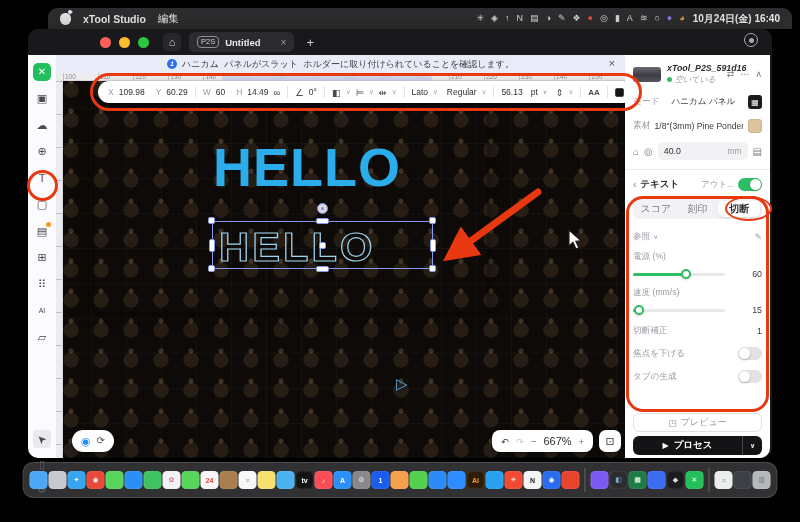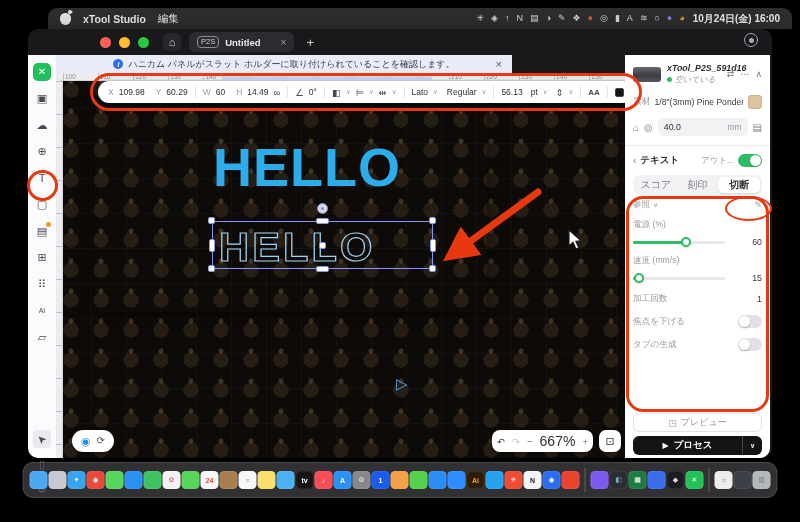--- a/index.html
+++ b/index.html
@@ -34,22 +34,22 @@
     gap:6px; padding:0 8px; }
   .tab-badge { border:1px solid #8e8e96; color:#cfcfd4; font-size:7.5px; border-radius:4px; padding:0 3px; line-height:10px; }
   .tab-title { color:#e9e9ec; font-size:9.5px; font-weight:bold; }
   .tab-close { color:#9a9aa2; font-size:10px; margin-left:14px; }
   .tab-new { color:#cfcfd4; font-size:13px; margin-left:4px; }
   .account { position:absolute; right:14px; top:4px; width:14px; height:14px; border:1.5px solid #a8a8b0;
     border-radius:50%; display:flex; align-items:center; justify-content:center; }
   .account::after{ content:""; width:5px; height:5px; border-radius:50%; background:#a8a8b0; }
 
   
-  .banner { position:absolute; left:56px; top:55px; width:456px; height:18px; background:#e9ecf8;
-    display:flex; align-items:center; justify-content:center; gap:5px; font-size:9px; color:#3c3c44; }
+  .banner { position:absolute; left:56px; top:55px; width:569px; height:18px; background:#e9ecf8;
+    display:flex; align-items:center; justify-content:center; gap:5px; font-size:9px; color:#3c3c44;font-family:Liberation Mono, monospace; }
   .info-dot { width:10px; height:10px; border-radius:50%; background:#2f6fed; color:#fff; font-size:7px;
     display:inline-flex; align-items:center; justify-content:center; font-style:italic; font-weight:bold; }
   .banner-close { position:absolute; right:10px; color:#55555c; font-size:11px; }
 
   
   .sidebar { position:absolute; left:28px; top:55px; width:28px; height:403px; background:#fbfbfd;
     border-radius:0 0 0 10px; }
   .side-col { position:absolute; left:28px; top:63px; width:28px; display:flex; flex-direction:column;
     align-items:center; gap:8.5px; }
   .side-col2 { position:absolute; left:28px; top:430px; width:28px; display:flex; flex-direction:column;
@@ -116,21 +116,21 @@
   
   .cam-pill { position:absolute; left:72px; top:430px; width:42px; height:22px; background:#fff;
     border-radius:12px; display:flex; align-items:center; justify-content:center; gap:6px;
     box-shadow:0 1px 4px rgba(0,0,0,.4); }
   .cam-dot { color:#1f8ef5; font-size:11px; line-height:1; }
   .cam-ref { color:#55555c; font-size:10px; line-height:1; }
   .zoom-pill { position:absolute; left:492px; top:430px; width:101px; height:22px; background:#fff;
     border-radius:8px; display:flex; align-items:center; justify-content:center; gap:7px;
     box-shadow:0 1px 4px rgba(0,0,0,.4); font-size:9.5px; }
   .z-undo { color:#3a3a40; } .z-redo { color:#c4c4ca; } .z-min,.z-plus { color:#6a6a72; }
-  .z-val { color:#2e2e34; font-size:14px; }
+  .z-val { color:#2e2e34; font-size:11px; }
   .frame-btn { position:absolute; left:599px; top:430px; width:22px; height:22px; background:#fff;
     border-radius:7px; display:flex; align-items:center; justify-content:center; color:#3a3a40;
     font-size:11px; box-shadow:0 1px 4px rgba(0,0,0,.4); }
 
   
   .rpanel { position:absolute; left:625px; top:55px; width:145px; height:403px; background:#fff;
     border-radius:0 0 10px 0; padding:6px 8px; font-size:9px; color:#3a3a40; }
   .row { display:flex; align-items:center; }
   .dev-row { margin-top:2px;font-style:italic; }
   .dev-thumb { width:28px; height:15px; border-radius:3px;
@@ -165,21 +165,21 @@
   .txt-right { display:flex; align-items:center; gap:4px; }
   .txt-out { color:#9a9aa2; font-size:8.4px; }
   .toggle { width:24px; height:13px; border-radius:7px; background:#e2e2e6; position:relative; flex:none; }
   .toggle::after { content:""; position:absolute; top:1px; left:1px; width:11px; height:11px;
     background:#fff; border-radius:50%; box-shadow:0 1px 2px rgba(0,0,0,.25); }
   .toggle.on { background:#2dbd64; }
   .toggle.on::after { left:auto; right:1px; }
   .seg-wrap { margin-top:8px; background:#f2f2f5; border-radius:7px; height:20px; display:flex; padding:2px; }
   .seg { flex:1; display:flex; align-items:center; justify-content:center; font-size:10px; color:#7a7a82; border-radius:5px; }
   .seg.active { background:#fff; color:#2e2e34; font-weight:bold; box-shadow:0 1px 2px rgba(0,0,0,.12); }
-  .ref-row { margin-top:4px; justify-content:space-between; color:#9a9aa2; }
+  .ref-row { margin-top:12px; justify-content:space-between; color:#9a9aa2; }
   .ref-label { font-size:8.6px; color:#9a9aa2; display:flex; gap:3px; align-items:center; }
   .ref-car { font-size:6.5px; }
   .ref-edit { font-size:9px; color:#9a9aa2; }
   .preset { margin-top:7px; height:20px; background:#f4f4f7; border-radius:5px; display:flex;
     align-items:center; padding:0 6px; gap:5px; }
   .preset-thumb { width:11px; height:11px; border-radius:2px; background:#c9ad86; flex:none; }
   .preset-label { flex:1; font-size:8.2px; color:#55555c; white-space:nowrap; overflow:hidden; }
   .preset-arrow { color:#9a9aa2; font-size:9px; }
   #params { margin-top:8px; }
   .p-label { color:#9a9aa2; font-size:8.6px; margin-top:8px; }
@@ -241,21 +241,21 @@
           <span class="mb-ic">❖</span>
           <span class="mb-ic" style="color: rgb(224, 84, 62);">●</span>
           <span class="mb-ic">◎</span>
           <span class="mb-ic">▮</span>
           <span class="mb-ic">A</span>
           <span class="mb-ic">≋</span>
           <span class="mb-ic">○</span>
           <span class="mb-ic" style="color: rgb(154, 122, 224);">●</span>
           <span class="mb-ic" style="color: rgb(216, 164, 62);">◕</span>
         </span>
-      <span class="mb-clock">10月24日(金) 16:00</span>
+      <span class="mb-clock">10月24日(金) 16:40</span>
     </div>
   </div>
 
   <div class="window"></div>
 
   <div class="tabbar">
     <span class="tl tl-r"></span>
     <span class="tl tl-y"></span>
     <span class="tl tl-g"></span>
     <span class="home-btn">
@@ -431,20 +431,25 @@
         </span>
       </span>
       <span class="dev-ics">
         <span>⇄</span>
         <span>⋯</span>
         <span>∧</span>
       </span>
     </div>
 
 
+    <div class="row kv">
+      <span class="kv-label">モード</span>
+      <span class="kv-val">ハニカム パネル</span>
+      <span class="mode-ic">▦</span>
+    </div>
 
     <div class="row kv">
       <span class="kv-label">素材</span>
       <span class="kv-val">1/8"(3mm) Pine Ponderosa P...</span>
       <span class="mat-swatch"></span>
     </div>
 
     <div class="row focus-row">
       <span class="focus-ic">⌂</span>
       <span class="focus-ic">◎</span>
@@ -494,21 +499,21 @@
         </div>
         <div class="p-label">速度 (mm/s)</div>
         <div class="p-slider-row">
           <div class="p-track">
             <div class="p-fill" style="width: 7%;"></div>
             <div class="p-thumb" style="left: 7%;"></div>
           </div>
           <span class="p-val">15</span>
         </div>
         <div class="p-kv">
-          <span class="p-label" style="margin-top: 0px;">加工回数</span>
+          <span class="p-label" style="margin-top: 0px;">切断補正</span>
           <span class="p-val">1</span>
         </div>
         <div class="p-kv">
           <span class="p-label" style="margin-top: 0px;">焦点を下げる</span>
           <span class="toggle"></span>
         </div>
         <div class="p-kv">
           <span class="p-label" style="margin-top: 0px;">タブの生成</span>
           <span class="toggle"></span>
         </div>

